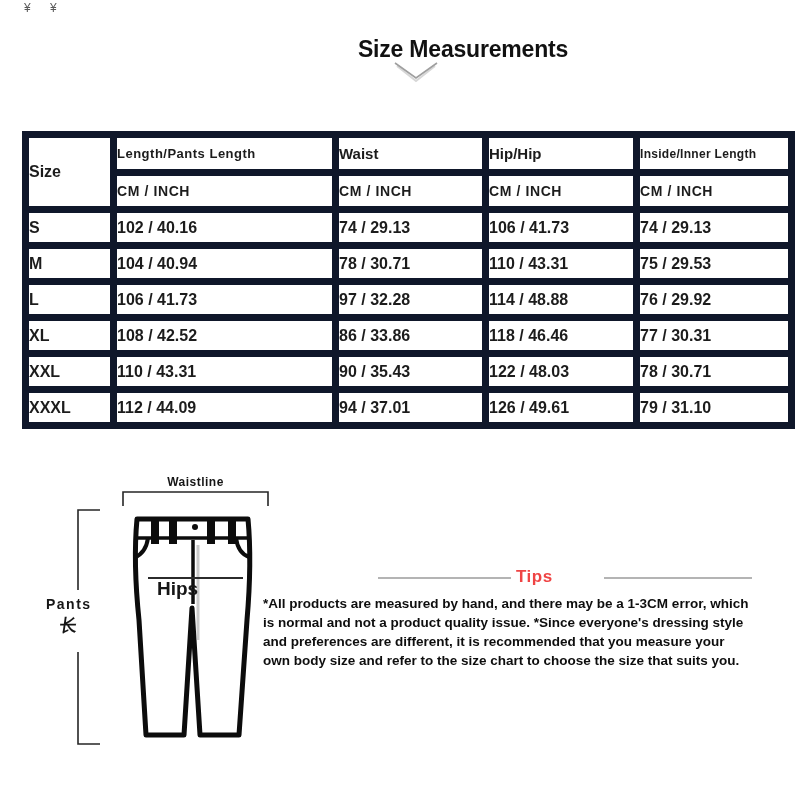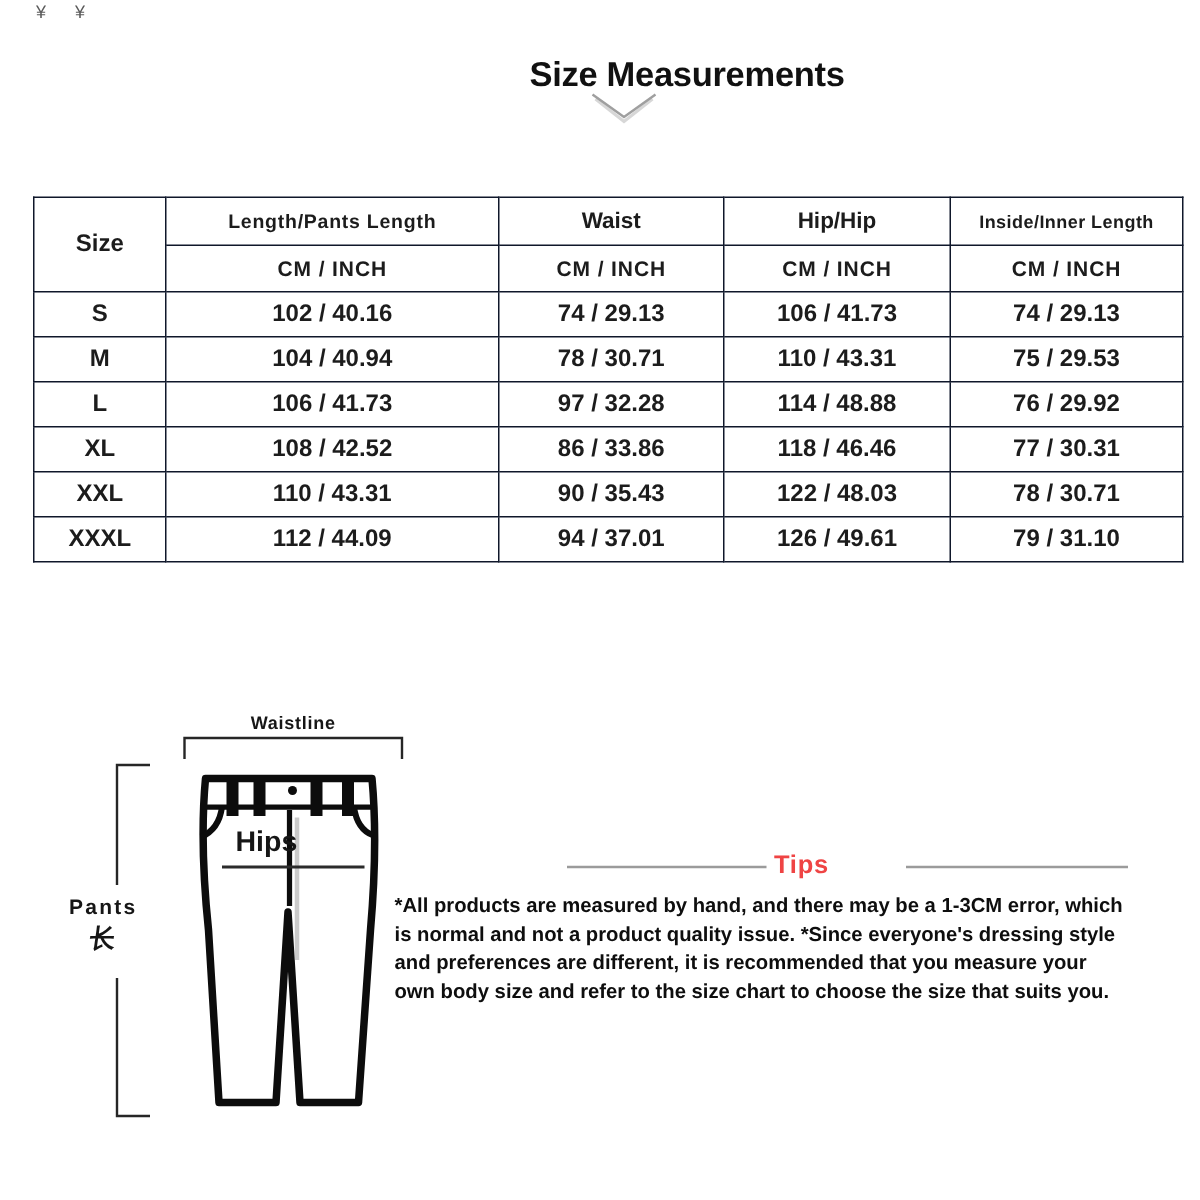--- a/index.html
+++ b/index.html
@@ -1,45 +1,45 @@
 <!DOCTYPE html>
 <html><head>
 <meta charset="utf-8">
 <style>
   html,body { margin:0; padding:0; background:#ffffff; }
   body { width:800px; height:800px; font-family:"Liberation Sans", sans-serif; }
   .page { position:relative; width:800px; height:800px; background:#ffffff; overflow:hidden; }
 
   .watermark { position:absolute; left:24px; top:1px; font-size:12px; color:#5a5a5a; word-spacing:16px; }
 
-  .title { position:absolute; left:353px; top:36px; width:220px; margin:0; 
+  .title { position:absolute; left:353px; top:36px; width:220px; margin:0; text-align:center;
            font-size:23px; font-weight:bold; color:#111; letter-spacing:-0.2px; }
   .chevron-svg { position:absolute; left:0; top:0; width:800px; height:800px; pointer-events:none; }
 
   table.size-table { position:absolute; left:22px; top:131px; width:766px;
                      border-collapse:collapse; table-layout:fixed; }
-  table.size-table td { border:1px solid #0f172a; text-align:center; vertical-align:middle;
+  table.size-table td { border:7px solid #0f172a; text-align:left; vertical-align:middle;
                         padding:0; color:#1c1c1c; overflow:hidden; white-space:nowrap; }
   tr.h1 td { height:31px; }
   tr.h2 td { height:30px; }
   tr.data td { height:29px; }
   .hdr-size   { font-weight:bold; font-size:16px; }
   .hdr-length { font-weight:bold; font-size:13px; letter-spacing:.5px; }
   .hdr-waist, .hdr-hip { font-weight:bold; font-size:15px; }
   .hdr-inside { font-weight:bold; font-size:12px; letter-spacing:.3px; }
   .unit       { font-weight:bold; font-size:14px; letter-spacing:.6px; }
   .cell-size  { font-weight:bold; font-size:16px; }
   .cell-val   { font-weight:bold; font-size:16px;margin-top:42px; }
 
   .diagram-svg { position:absolute; left:0; top:0; width:800px; height:800px; }
 
   .lbl { position:absolute; color:#161616; }
   .lbl-waistline { left:123px; top:475px; width:145px; text-align:center;
                    font-size:12px; font-weight:bold; letter-spacing:.5px; }
-  .lbl-hips  { left:157px; top:551px; font-size:19px; font-weight:bold; }
+  .lbl-hips  { left:157px; top:578px; font-size:19px; font-weight:bold; }
   .lbl-pants { left:46px;  top:596px; font-size:14px; font-weight:bold; letter-spacing:1.5px; }
   .lbl-pants-zh { left:60px; top:614px; font-size:17px; font-weight:bold; transform:skewX(-8deg); }
 
   .tips-heading { position:absolute; left:516px; top:567px; font-size:17px; font-weight:bold;
                   color:#ef4444; letter-spacing:.5px; }
   .tips-body { position:absolute; left:263px; top:594px; color:#0e0e0e;
                font-size:13.5px; font-weight:bold; line-height:19px; }
   .tips-body div { white-space:nowrap; }
 </style>
 </head>

